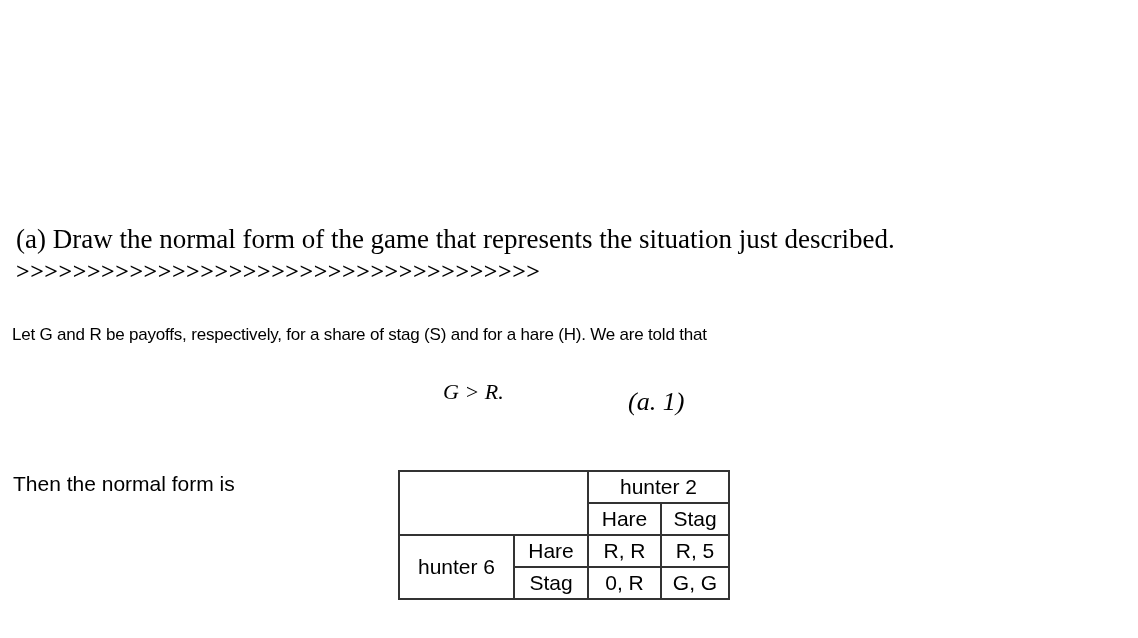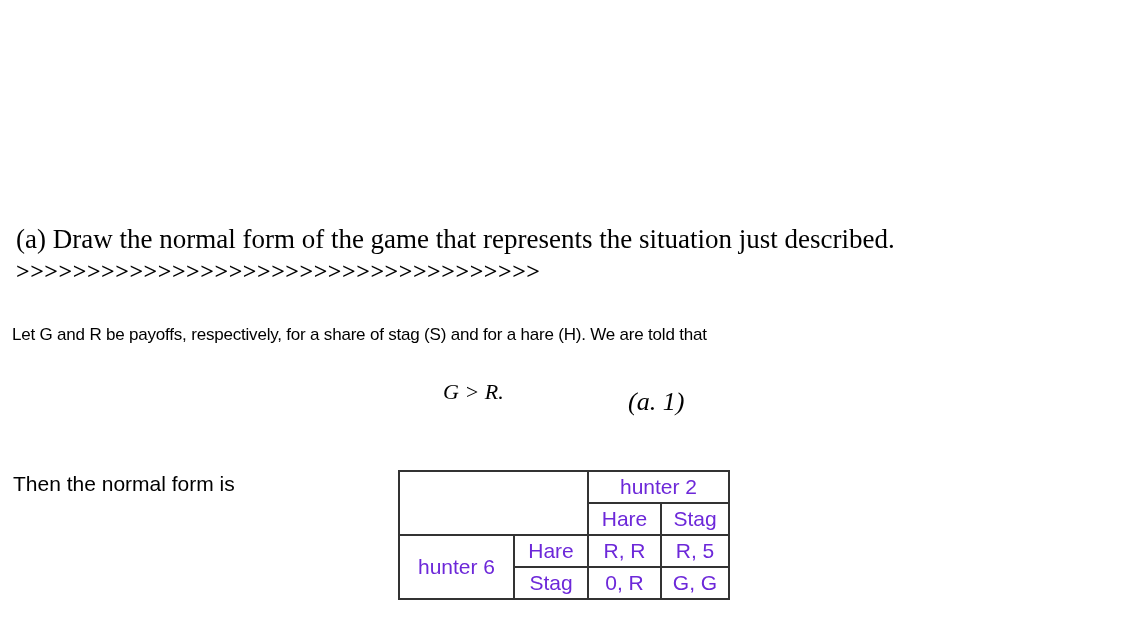--- a/index.html
+++ b/index.html
@@ -92,21 +92,21 @@
 
   
   table.payoff {
     position: absolute;
     left: 398px;
     top: 470px;
     border-collapse: collapse;
     table-layout: fixed;
     font-family: "Liberation Sans", sans-serif;
     font-size: 21px;
-    color: #6d28d9;
+    color: #000000;
   }
   table.payoff td {
     border: 2px solid #333333;
     text-align: center;
     vertical-align: middle;
     padding: 0;
     height: 30px;
     overflow: hidden;
   }
 </style>

